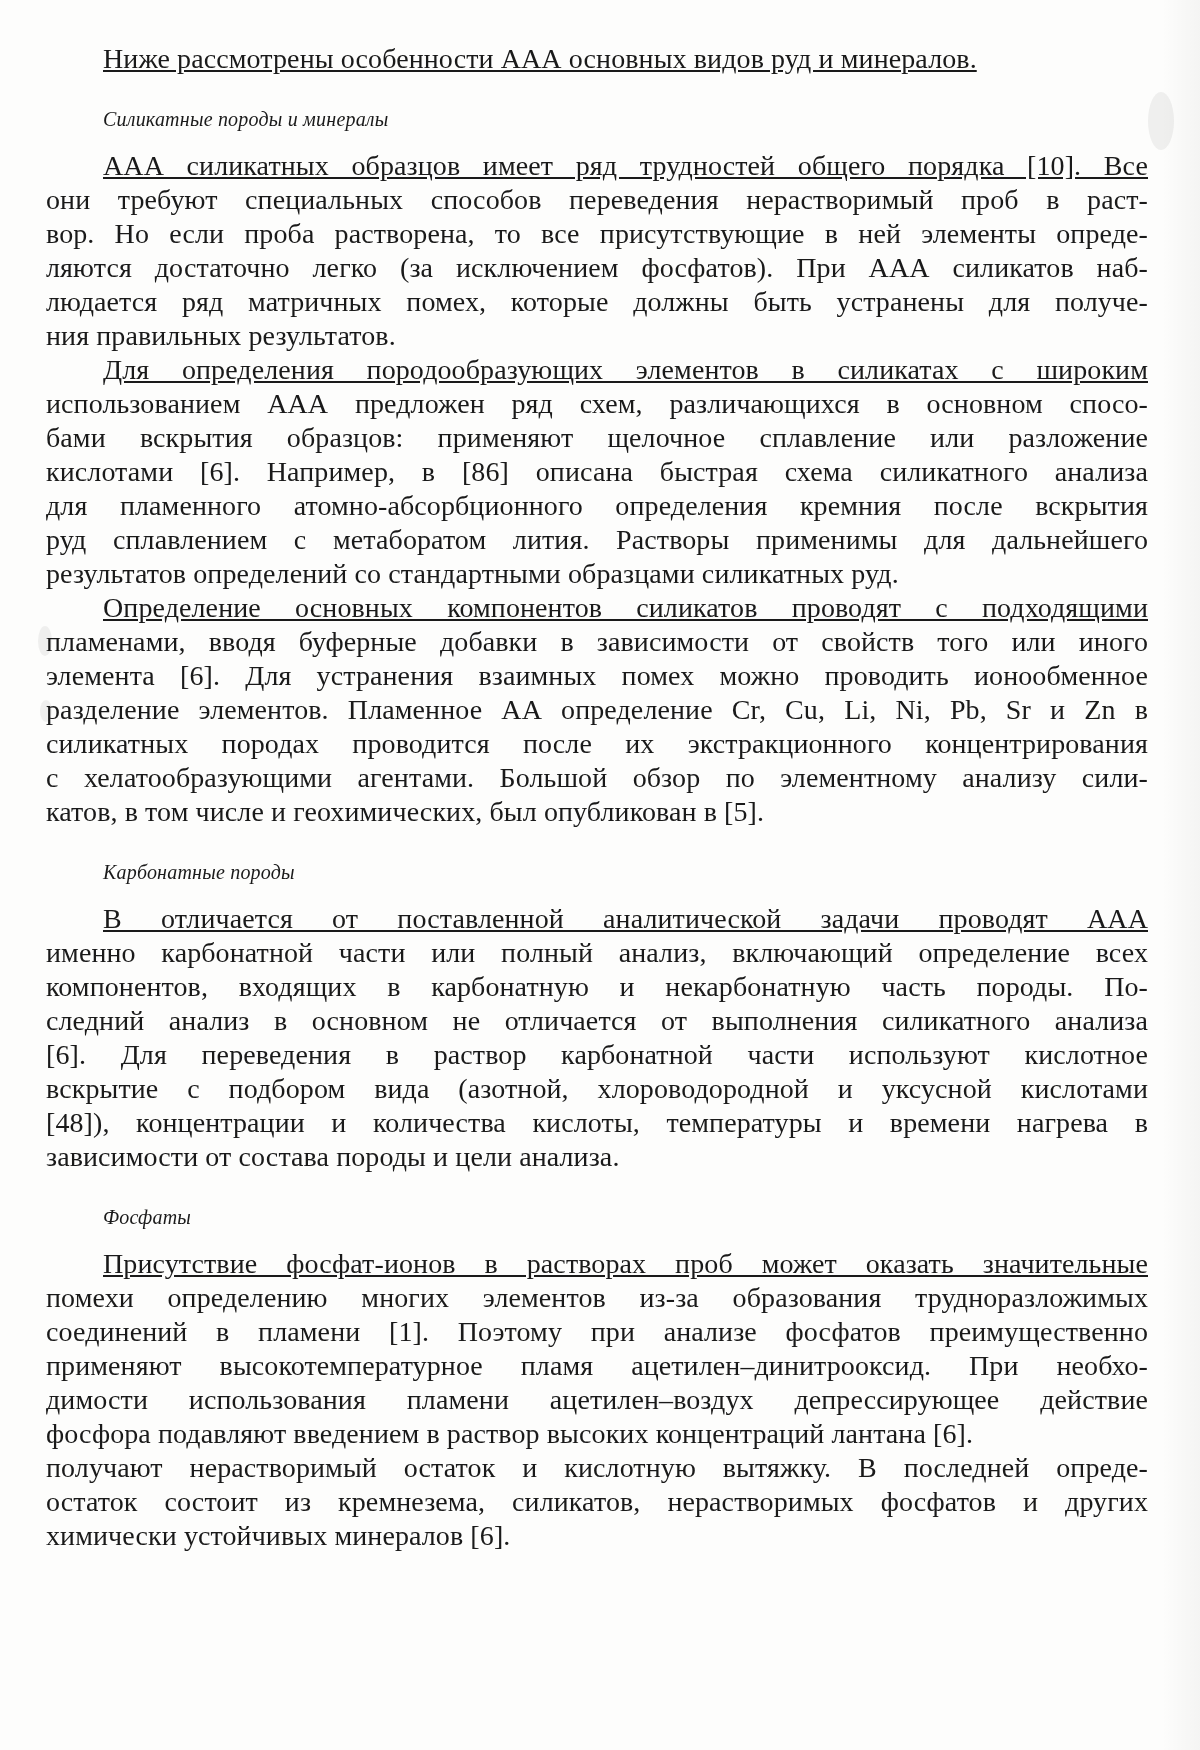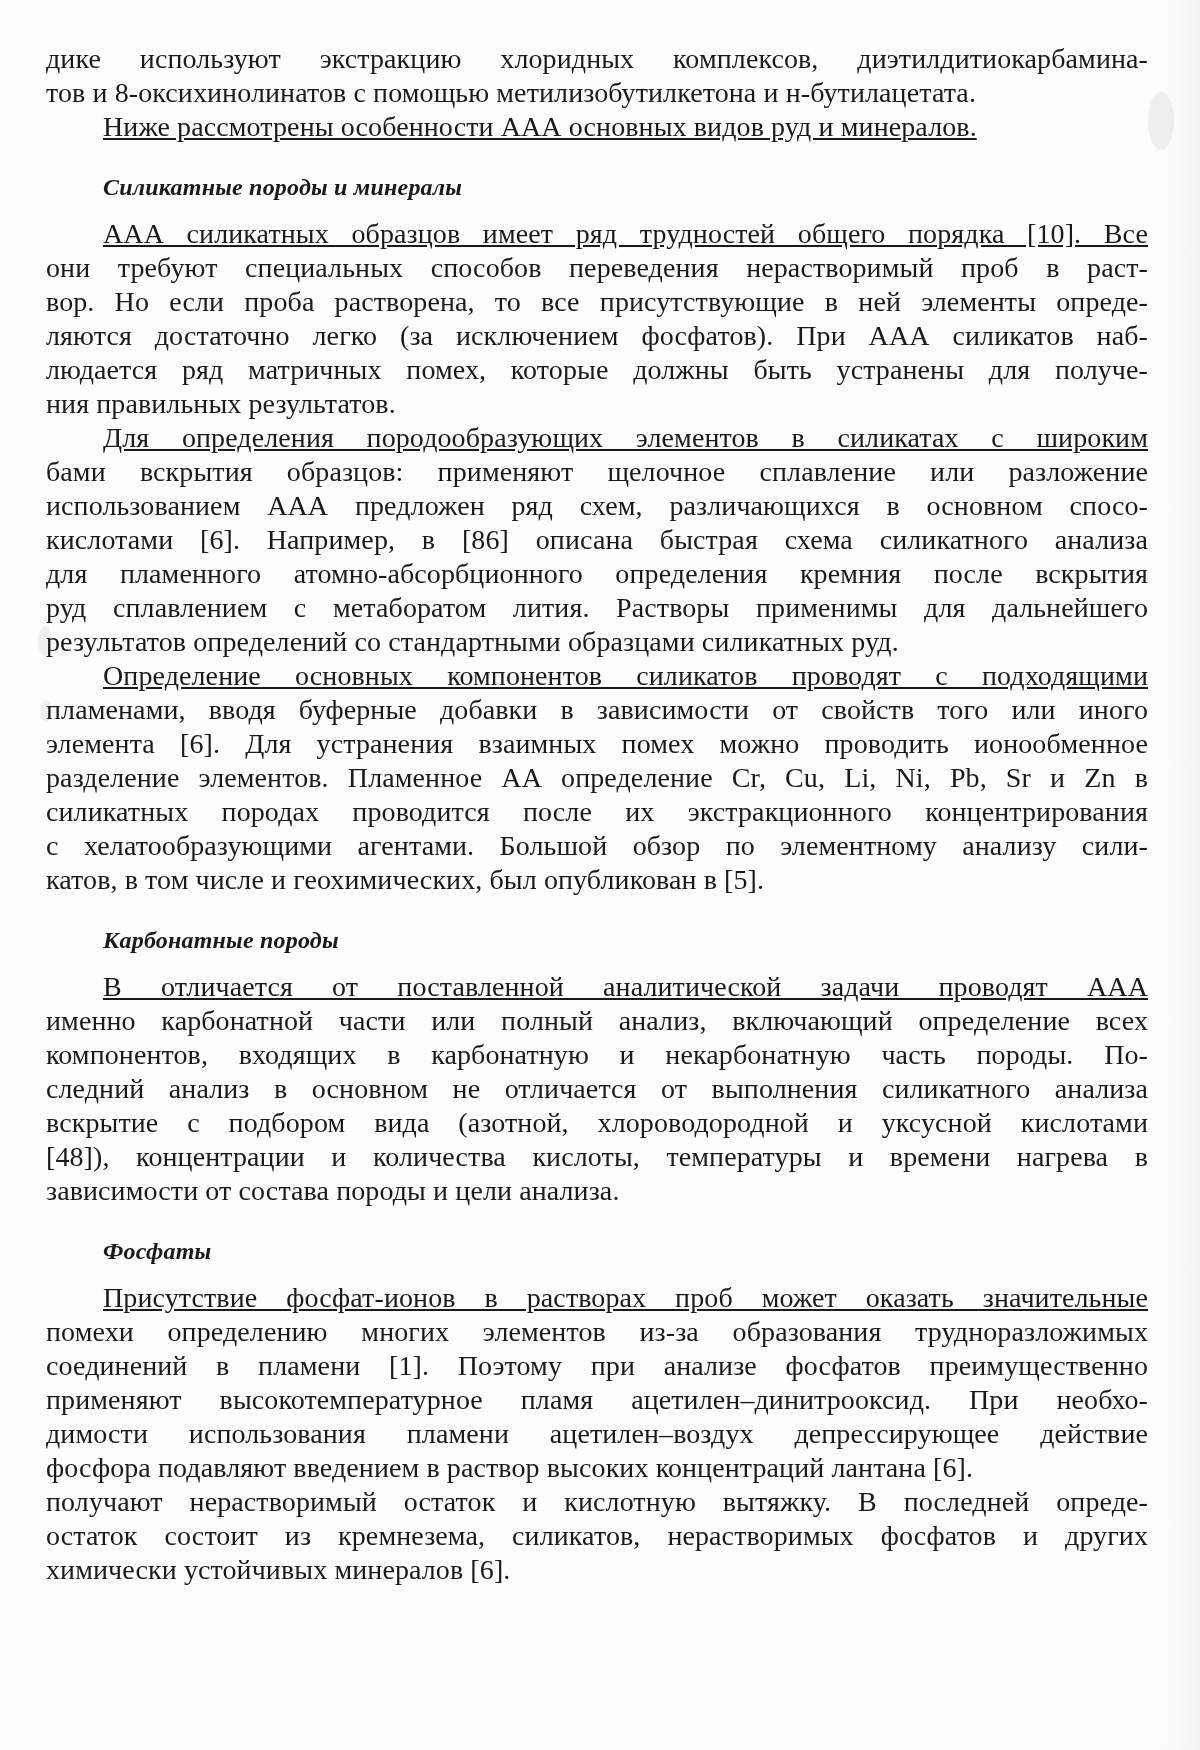--- a/index.html
+++ b/index.html
@@ -37,23 +37,23 @@
     font-size: 28px;
     line-height: 34px;
     text-align: justify;
     text-align-last: justify;
     white-space: normal;
     letter-spacing: 0.1px;
   }
   .line.last { text-align-last: left; }
   .line.indent { text-indent: 57px; text-decoration: underline; }
   .heading {
-    font-size: 24px;
+    font-size: 20px;
     line-height: 34px;
-    font-weight: bold;
+    font-weight: normal;
     font-style: italic;
     margin: 26px 0 13px 57px;
     letter-spacing: 0.2px;
   }
   .smudge {
     position: absolute;
     background: rgba(120,120,120,0.10);
     border-radius: 50%;
     pointer-events: none;
   }
@@ -63,59 +63,56 @@
 </style>
 </head>
 <body>
 
 <div class="page" style="background: rgb(253, 253, 252); color: rgb(26, 26, 26);">
   <div class="smudge s1"></div>
   <div class="smudge s2"></div>
   <div class="smudge s3"></div>
   <main class="text-block" id="content-root">
       <div class="para">
-        <div class="line">дике используют экстракцию хлоридных комплексов, диэтилдитиокарбамина-</div>
-        <div class="line last">тов и 8-оксихинолинатов с помощью метилизобутилкетона и н-бутилацетата.</div>
-      </div>
-      <div class="para">
         <div class="line last indent">Ниже рассмотрены особенности ААА основных видов руд и минералов.</div>
       </div>
       <h2 class="heading">Силикатные породы и минералы</h2>
       <div class="para">
         <div class="line indent">ААА силикатных образцов имеет ряд трудностей общего порядка [10]. Все</div>
         <div class="line">они требуют специальных способов переведения нерастворимый проб в раст-</div>
         <div class="line">вор. Но если проба растворена, то все присутствующие в ней элементы опреде-</div>
         <div class="line">ляются достаточно легко (за исключением фосфатов). При ААА силикатов наб-</div>
         <div class="line">людается ряд матричных помех, которые должны быть устранены для получе-</div>
         <div class="line last">ния правильных результатов.</div>
       </div>
       <div class="para">
         <div class="line indent">Для определения породообразующих элементов в силикатах с широким</div>
+        <div class="line">использованием ААА предложен ряд схем, различающихся в основном спосо-</div>
         <div class="line">бами вскрытия образцов: применяют щелочное сплавление или разложение</div>
-        <div class="line">использованием ААА предложен ряд схем, различающихся в основном спосо-</div>
         <div class="line">кислотами [6]. Например, в [86] описана быстрая схема силикатного анализа</div>
         <div class="line">для пламенного атомно-абсорбционного определения кремния после вскрытия</div>
         <div class="line">руд сплавлением с метаборатом лития. Растворы применимы для дальнейшего</div>
         <div class="line last">результатов определений со стандартными образцами силикатных руд.</div>
       </div>
       <div class="para">
         <div class="line indent">Определение основных компонентов силикатов проводят с подходящими</div>
         <div class="line">пламенами, вводя буферные добавки в зависимости от свойств того или иного</div>
         <div class="line">элемента [6]. Для устранения взаимных помех можно проводить ионообменное</div>
         <div class="line">разделение элементов. Пламенное АА определение Cr, Cu, Li, Ni, Pb, Sr и Zn в</div>
         <div class="line">силикатных породах проводится после их экстракционного концентрирования</div>
         <div class="line">с хелатообразующими агентами. Большой обзор по элементному анализу сили-</div>
         <div class="line last">катов, в том числе и геохимических, был опубликован в [5].</div>
       </div>
       <h2 class="heading">Карбонатные породы</h2>
       <div class="para">
         <div class="line indent">В отличается от поставленной аналитической задачи проводят ААА</div>
         <div class="line">именно карбонатной части или полный анализ, включающий определение всех</div>
         <div class="line">компонентов, входящих в карбонатную и некарбонатную часть породы. По-</div>
         <div class="line">следний анализ в основном не отличается от выполнения силикатного анализа</div>
+        <div class="line">[6]. Для переведения в раствор карбонатной части используют кислотное</div>
         <div class="line">вскрытие с подбором вида (азотной, хлороводородной и уксусной кислотами</div>
         <div class="line">[48]), концентрации и количества кислоты, температуры и времени нагрева в</div>
         <div class="line last">зависимости от состава породы и цели анализа.</div>
       </div>
       <h2 class="heading">Фосфаты</h2>
       <div class="para">
         <div class="line indent">Присутствие фосфат-ионов в растворах проб может оказать значительные</div>
         <div class="line">помехи определению многих элементов из-за образования трудноразложимых</div>
         <div class="line">соединений в пламени [1]. Поэтому при анализе фосфатов преимущественно</div>
         <div class="line">применяют высокотемпературное пламя ацетилен–динитрооксид. При необхо-</div>

